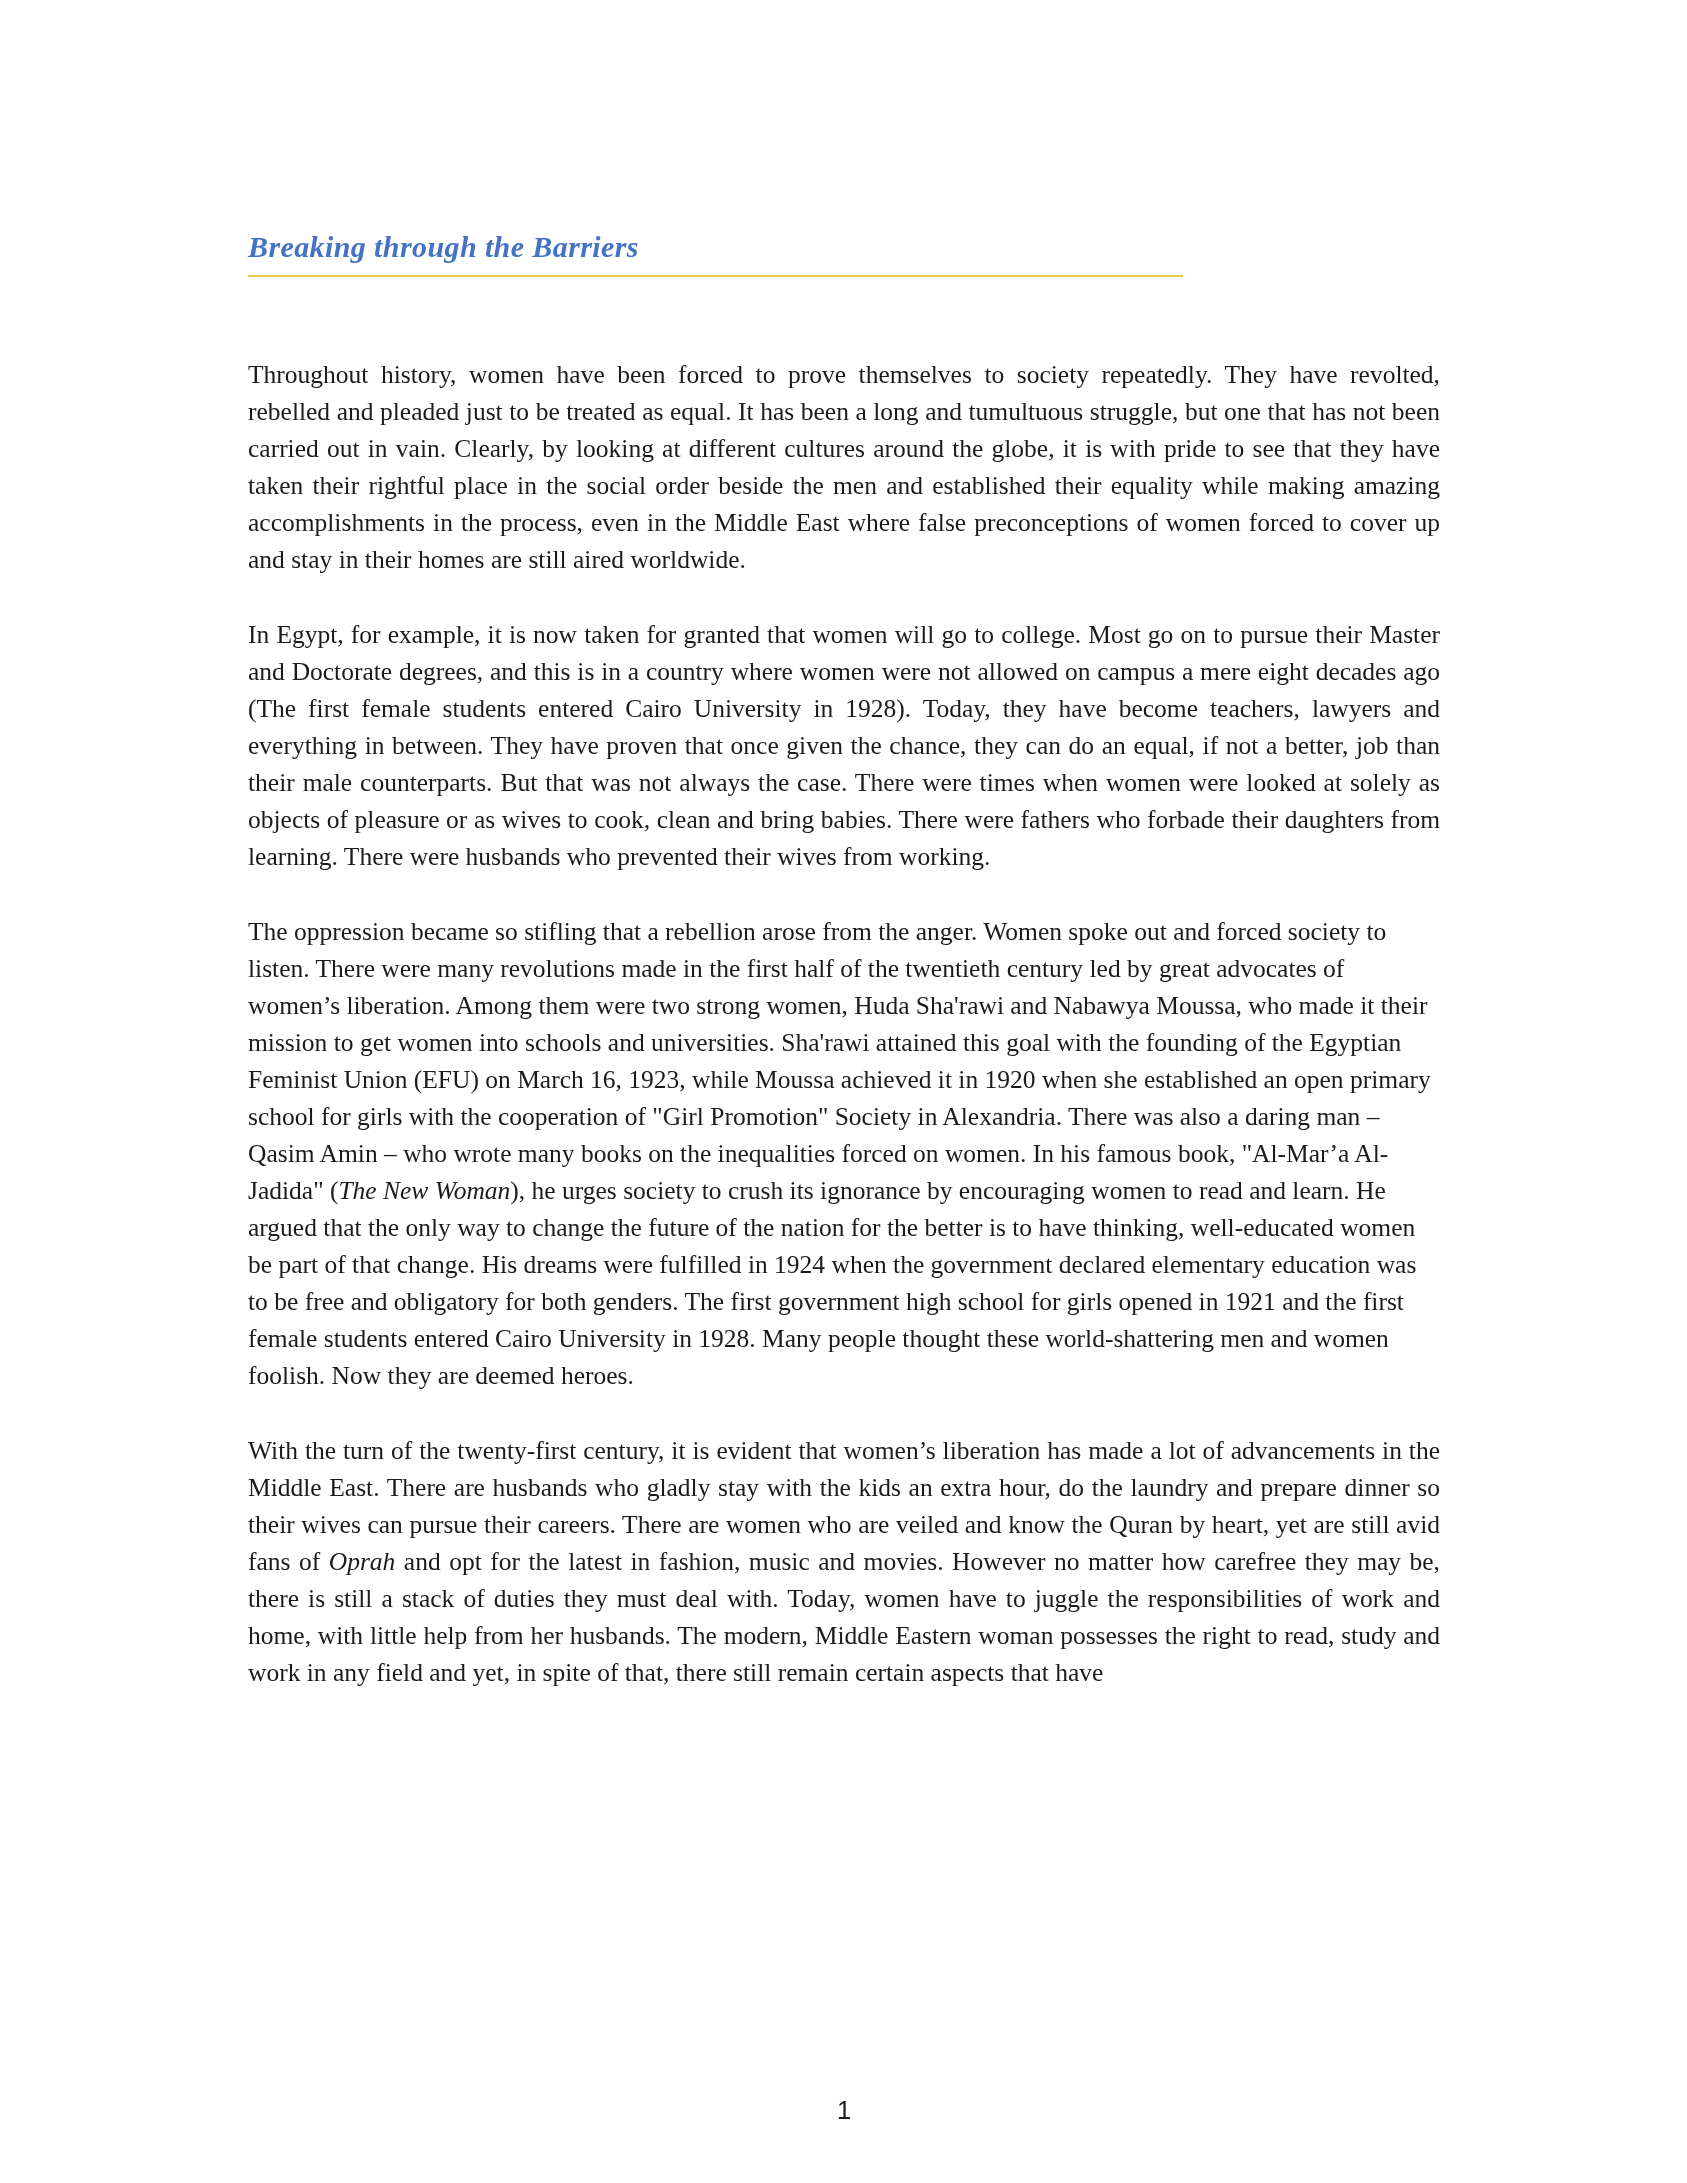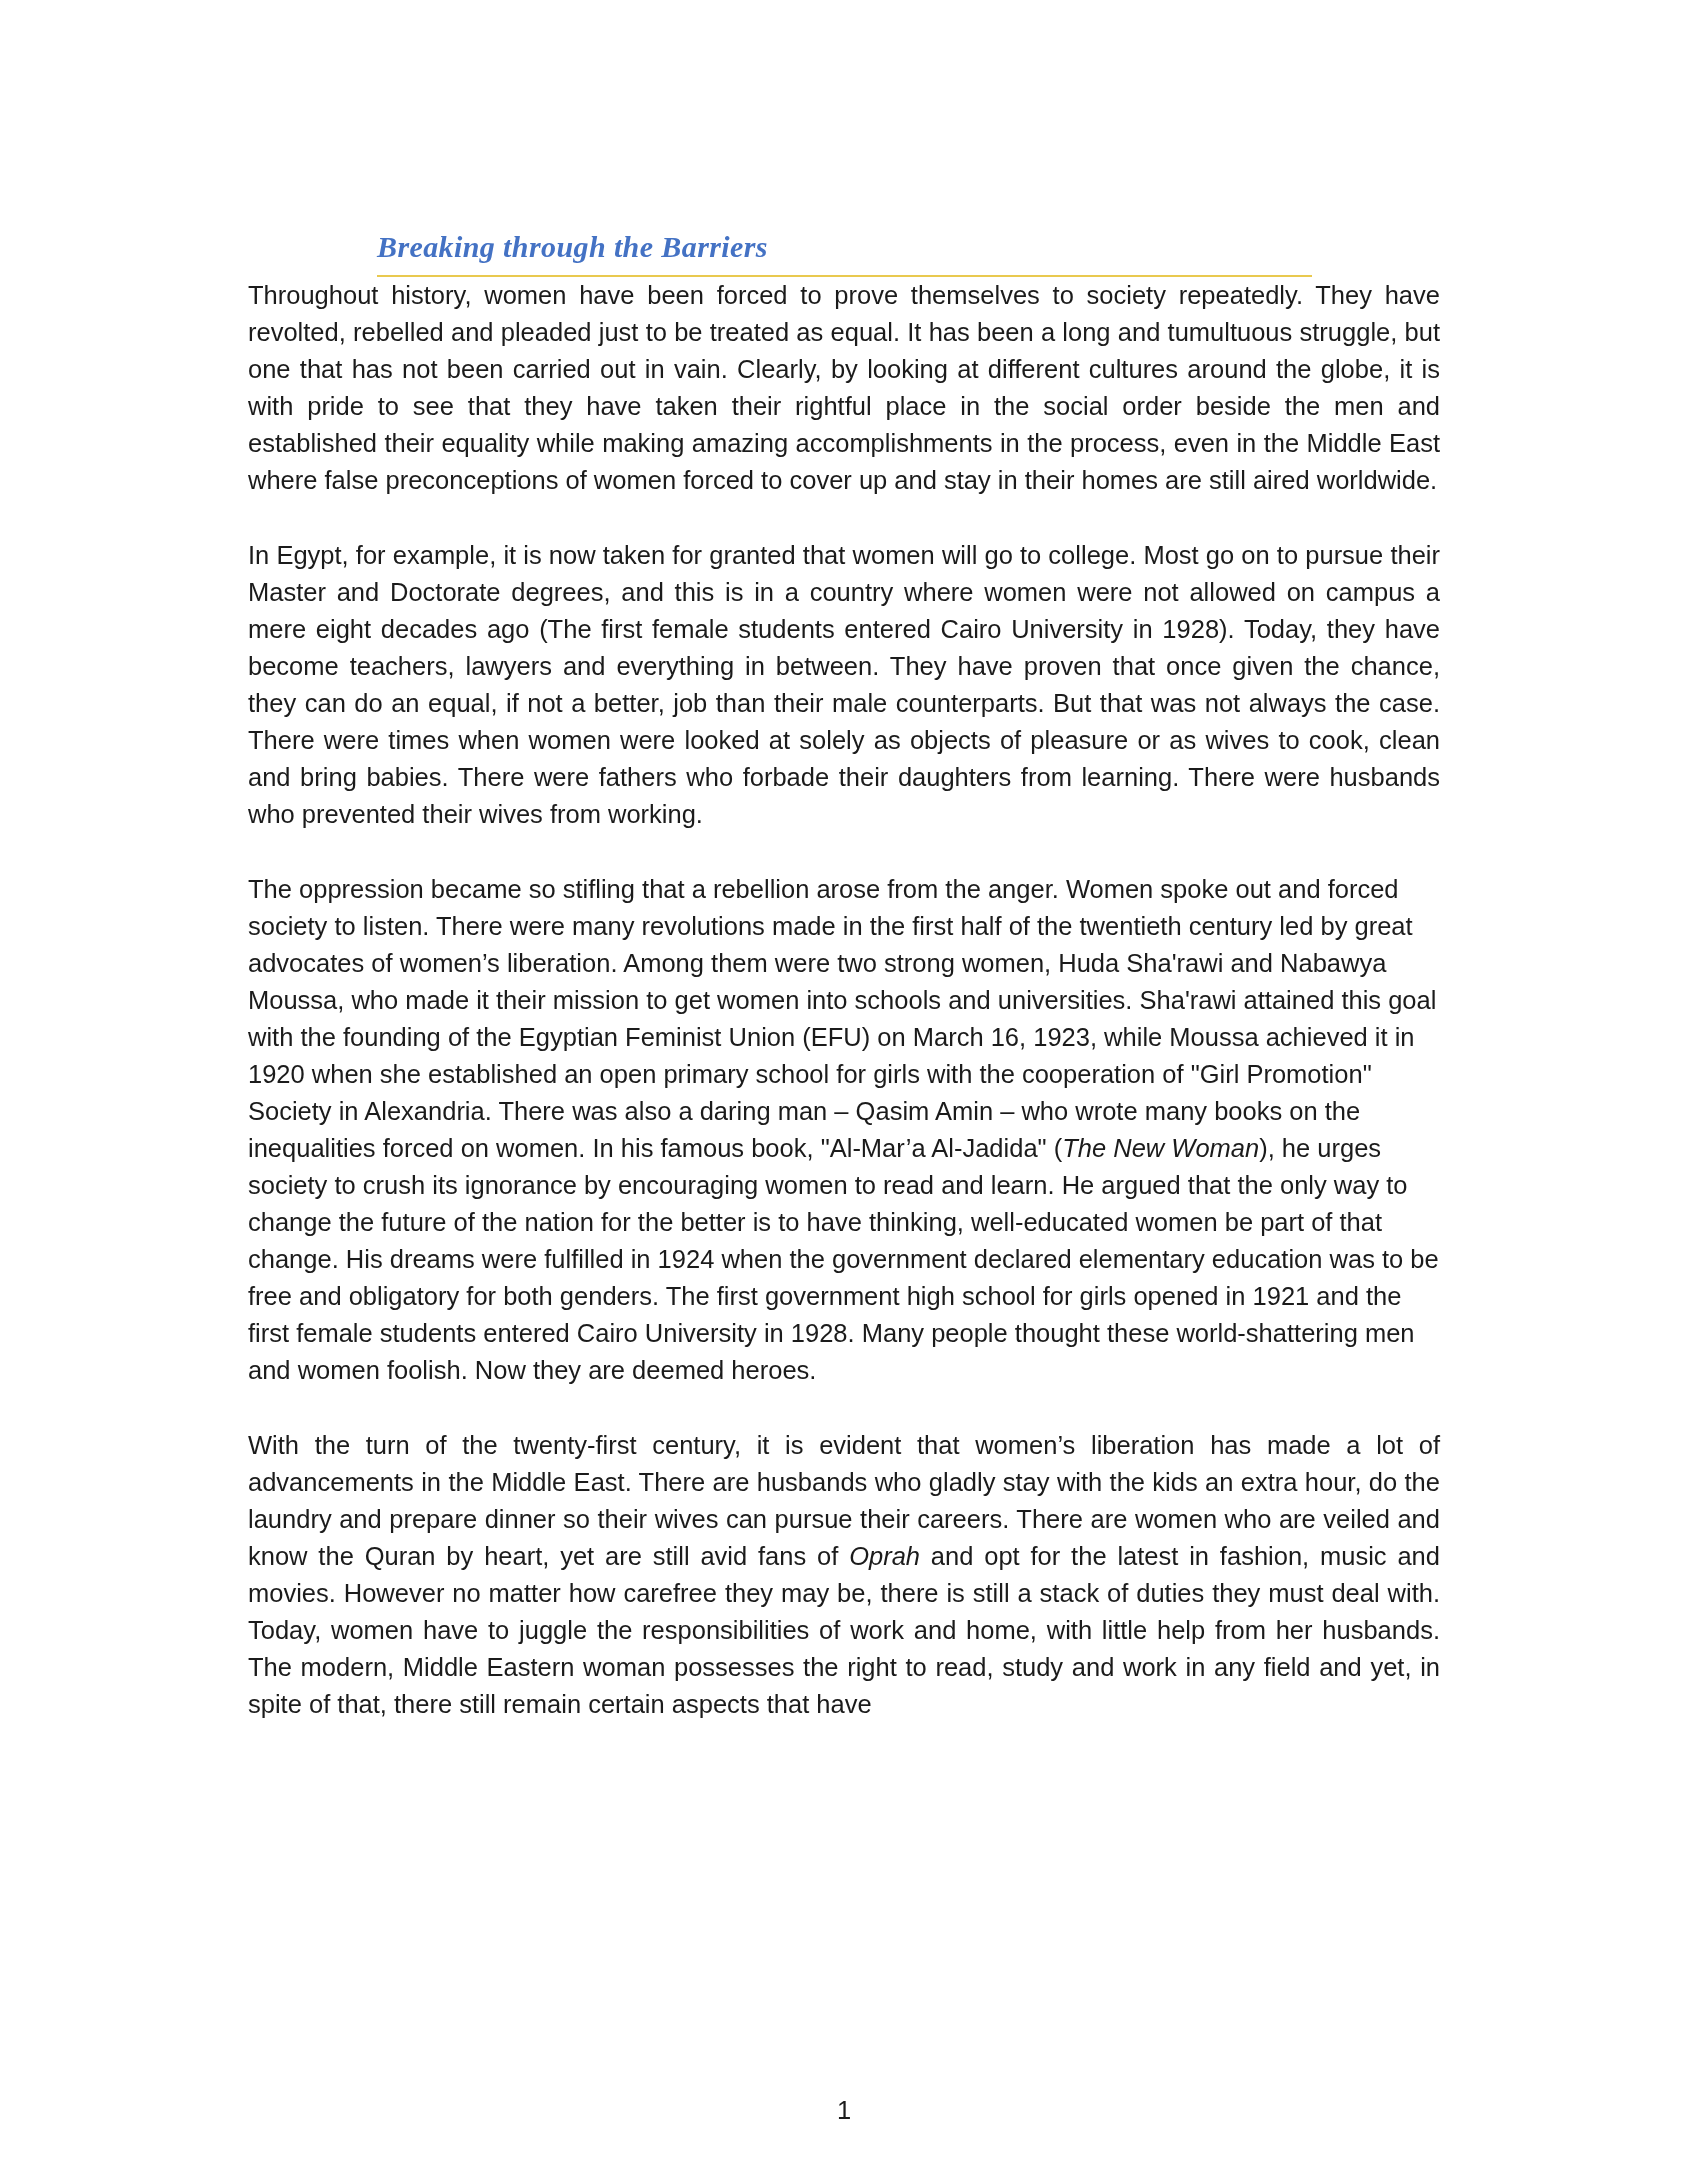--- a/index.html
+++ b/index.html
@@ -16,39 +16,40 @@
     color: #1b1b1b;
     overflow: hidden;
   }
   .content {
     position: absolute;
     left: 248px;
     top: 229px;
     width: 1192px;
   }
   .title-block {
-    margin-left: 129px;
   }
   .doc-title {
     margin: 0;
     font-family: "Liberation Serif", serif;
     font-weight: bold;
     font-style: italic;
     font-size: 30px;
     line-height: 36px;
     letter-spacing: 0.4px;
   }
   .title-rule {
     height: 1.6px;
     width: 935px;
     margin-top: 10px;
   }
   .body-text {
+    margin-top: 79px;
     font-size: 25.5px;
     line-height: 37px;
+    font-family: Liberation Serif, serif;
   }
   .para {
     margin: 0 0 38px 0;
   }
   .para span.italic {
     font-style: italic;
   }
   .page-number {
     position: absolute;
     left: 248px;

